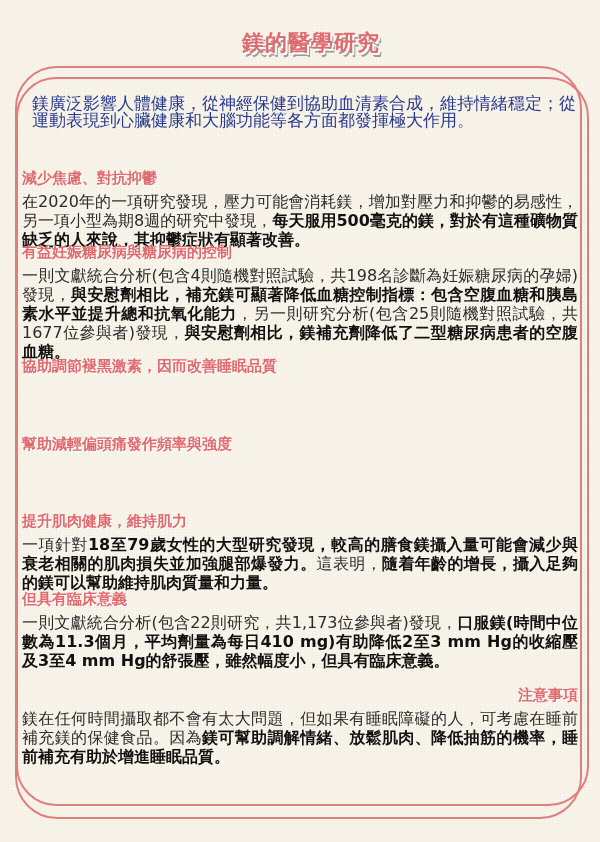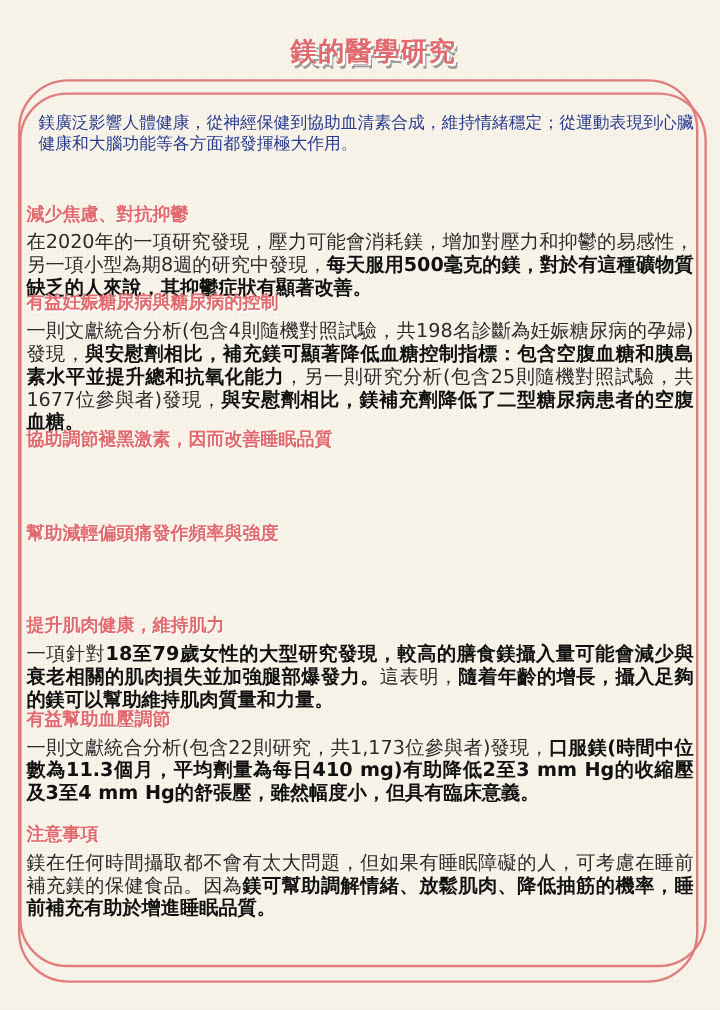--- a/index.html
+++ b/index.html
@@ -33,36 +33,36 @@
   .frame-inner {
     position: absolute; left: 16px; top: 77px; width: 573px; height: 729px;
     border: 2px solid #e07e7e; border-radius: 40px;
     box-sizing: border-box;
   }
   .content {
     position: absolute; left: 22px; top: 95px; width: 560px;
   }
   .intro {
     color: #2a3b8f;
-    font-size: 14px; line-height: 17px;
+    font-size: 17px; line-height: 17px;
     margin: 0 0 0 0;
     padding-left: 10px;
   }
   .section { position: absolute; left: 22px; width: 556px; }
   .section h2 {
     margin: 0; font-size: 15px; font-weight: bold; color: #e06a6e;
     text-shadow: 1px 1px 0 #fff;
     line-height: 22px;
   }
   .section p {
     margin: 3px 0 0 0; font-size: 16px; line-height: 19px; color: #2b2b2b;
     text-align: justify;
   }
   .section p b { color: #111; font-weight: bold; }
-  .section.center h2 { text-align: left; }
+  .section.center h2 { text-align: right; }
 </style>
 </head>
 <body>
 
 <div class="paper-texture"></div>
 
 <div class="frame-outer"></div>
 <div class="frame-inner"></div>
 
 <h1 class="title" style="margin:0;">鎂的醫學研究</h1>
@@ -88,20 +88,20 @@
 <div class="section" style="top:433px;">
   <h2>幫助減輕偏頭痛發作頻率與強度</h2>
 </div>
 
 <div class="section" style="top:510px;">
   <h2>提升肌肉健康，維持肌力</h2>
   <p><span>一項針對</span><b>18至79歲女性的大型研究發現，較高的膳食鎂攝入量可能會減少與衰老相關的肌肉損失並加強腿部爆發力。</b><span>這表明，</span><b>隨着年齡的增長，攝入足夠的鎂可以幫助維持肌肉質量和力量。</b></p>
 </div>
 
 <div class="section" style="top:588px;">
-  <h2>有益幫助血壓調節</h2>
+  <h2>但具有臨床意義</h2>
   <p><span>一則文獻統合分析(包含22則研究，共1,173位參與者)發現，</span><b>口服鎂(時間中位數為11.3個月，平均劑量為每日410 mg)有助降低2至3 mm Hg的收縮壓及3至4 mm Hg的舒張壓，雖然幅度小，但具有臨床意義。</b></p>
 </div>
 
 <div class="section center" style="top:684px;">
   <h2>注意事項</h2>
   <p><span>鎂在任何時間攝取都不會有太大問題，但如果有睡眠障礙的人，可考慮在睡前補充鎂的保健食品。因為</span><b>鎂可幫助調解情緒、放鬆肌肉、降低抽筋的機率，睡前補充有助於增進睡眠品質。</b></p>
 </div>
 
 </body></html>

